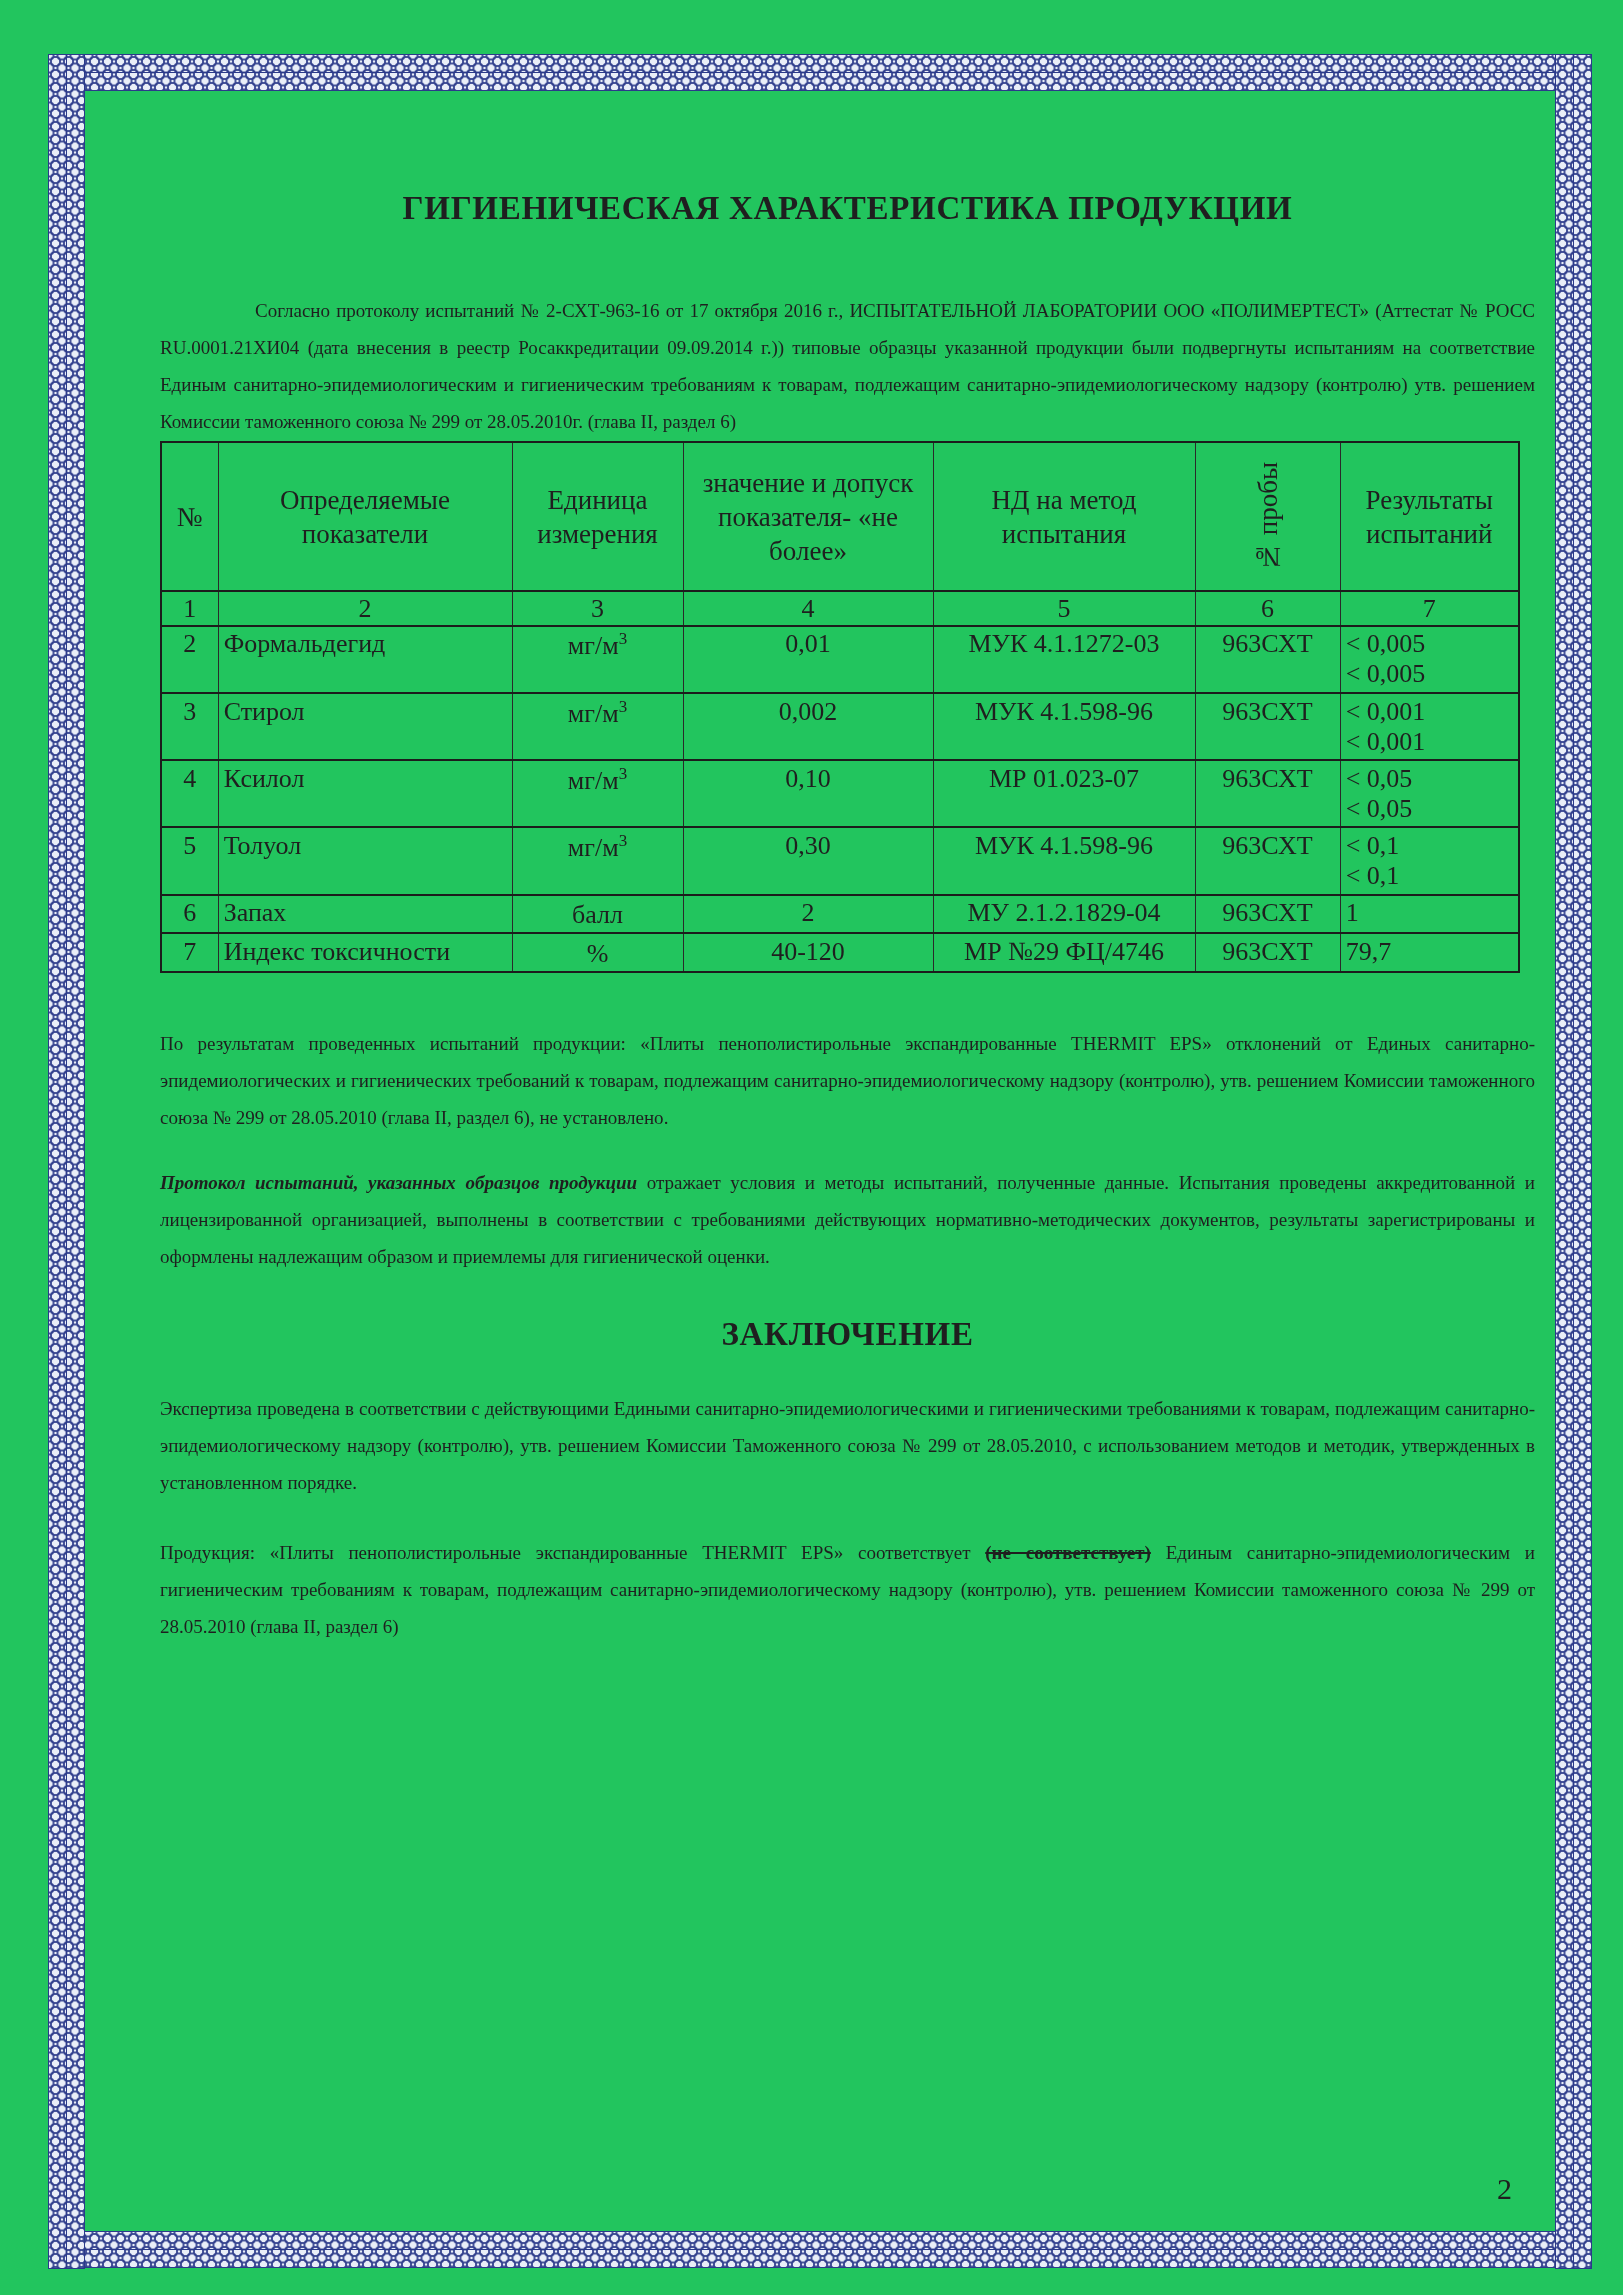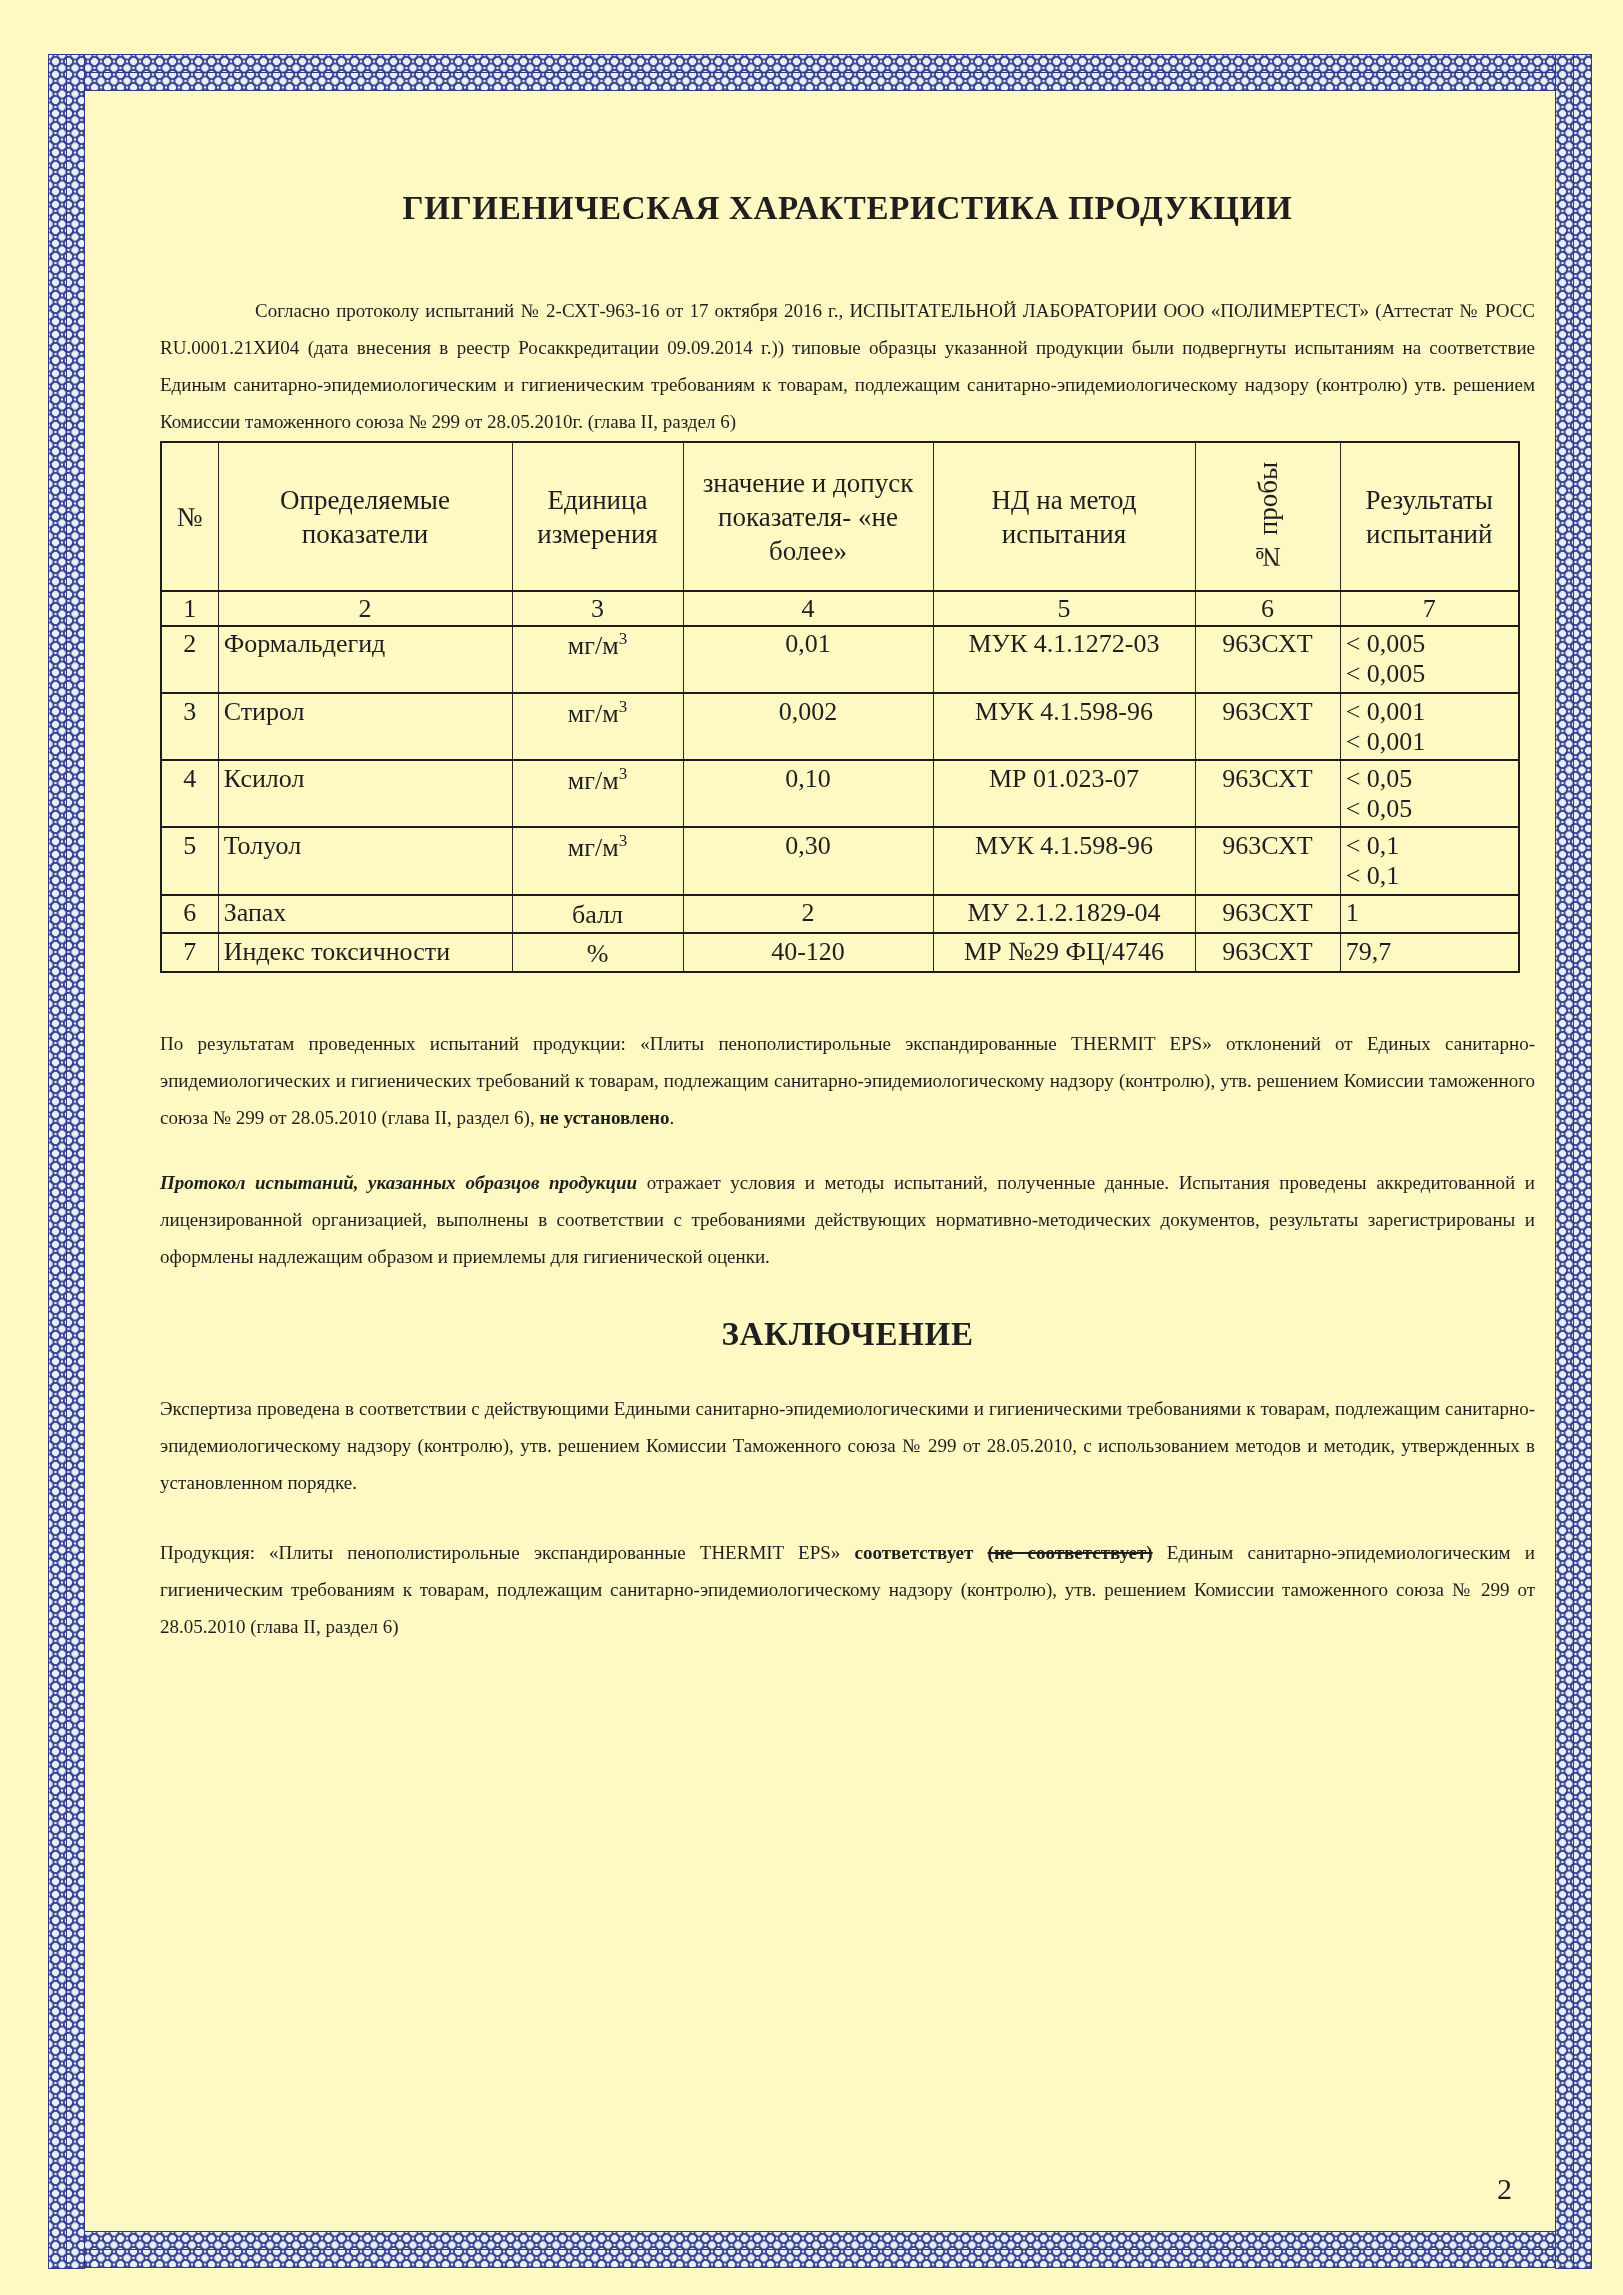--- a/index.html
+++ b/index.html
@@ -1,17 +1,17 @@
 <!DOCTYPE html>
 <html style="font-size:10.5px"><head>
 <meta charset="utf-8">
 <style>
   html,body{margin:0;padding:0;background:#ffffff;}
   body{width:1623px;height:2295px;position:relative;font-family:"Liberation Serif","DejaVu Serif",serif;color:#1f1f1f;}
-  .sheet{position:absolute;inset:0;background:#fef9c3;overflow:hidden;}
+  .sheet{position:absolute;inset:0;background:#22c55e;overflow:hidden;}
 
   
   .band{
     position:absolute;
     background-color:#e9eef8;
     background-image:
       radial-gradient(circle, rgba(43,58,138,0) 3.3px, rgba(43,58,138,.85) 3.9px, rgba(43,58,138,.85) 5.2px, rgba(43,58,138,0) 5.9px),
       radial-gradient(circle, rgba(43,58,138,0) 3.3px, rgba(43,58,138,.85) 3.9px, rgba(43,58,138,.85) 5.2px, rgba(43,58,138,0) 5.9px);
     background-size:13px 13px,13px 13px;
     background-position:0 0,6.5px 6.5px;
@@ -48,21 +48,21 @@
   .c-method{text-align:center;vertical-align:middle;}
   .c-res{text-align:left;padding:3.9px 0;}
   .res-line{display:block;line-height:30px;}
   .res-line:empty{display:none;}
   .vert{writing-mode:vertical-rl;transform:rotate(180deg);margin:0 auto;height:111px;line-height:30px;}
   sup{font-size:17px;}
 
   .p-after-table{margin-top:52px;}
   .p-protocol{margin-top:27.5px;}
   .p-conditions{margin-top:30px;text-align:left;}
-  .bold{font-weight:700;}
+  .bold{font-weight:400;}
   .bolditalic{font-weight:700;font-style:italic;}
   .struck{font-weight:700;text-decoration:line-through;text-decoration-thickness:2px;}
   h2.concl{margin:41px 0 0 0;text-align:center;font-size:33px;font-weight:700;letter-spacing:0.7px;}
   .p-expertise{margin-top:37px;}
   .p-product{margin-top:33px;}
   .page-num{position:absolute;right:111px;top:2172px;font-size:30px;color:#1f1f1f;}
 </style>
 </head>
 <body>
 

